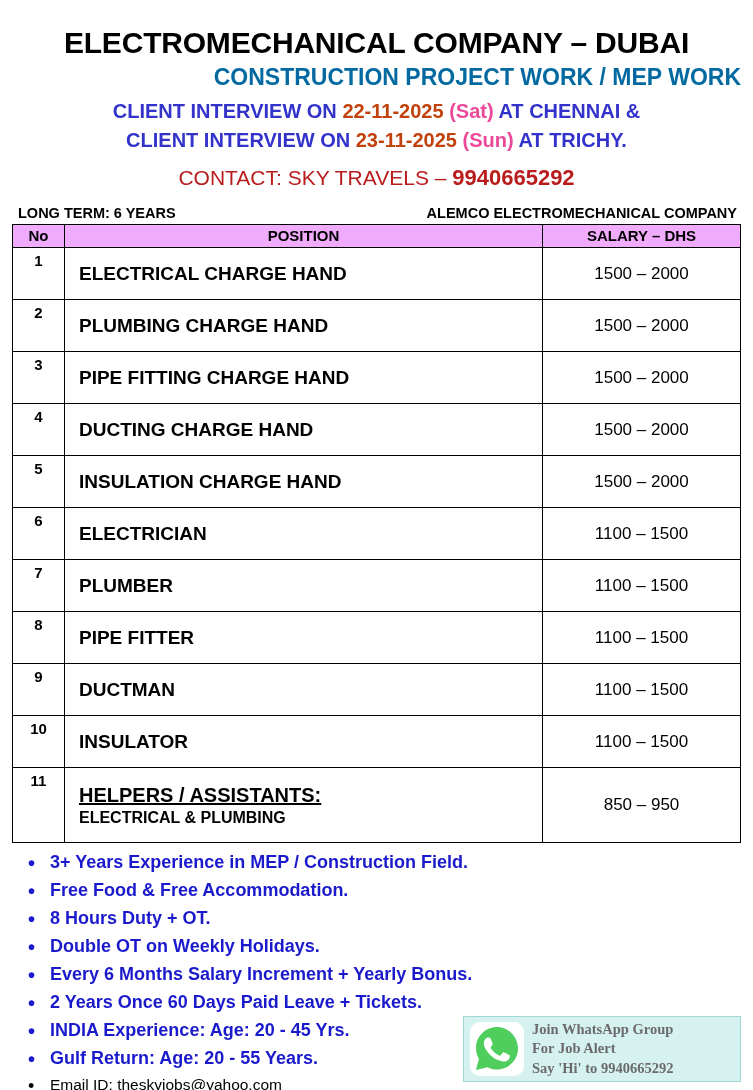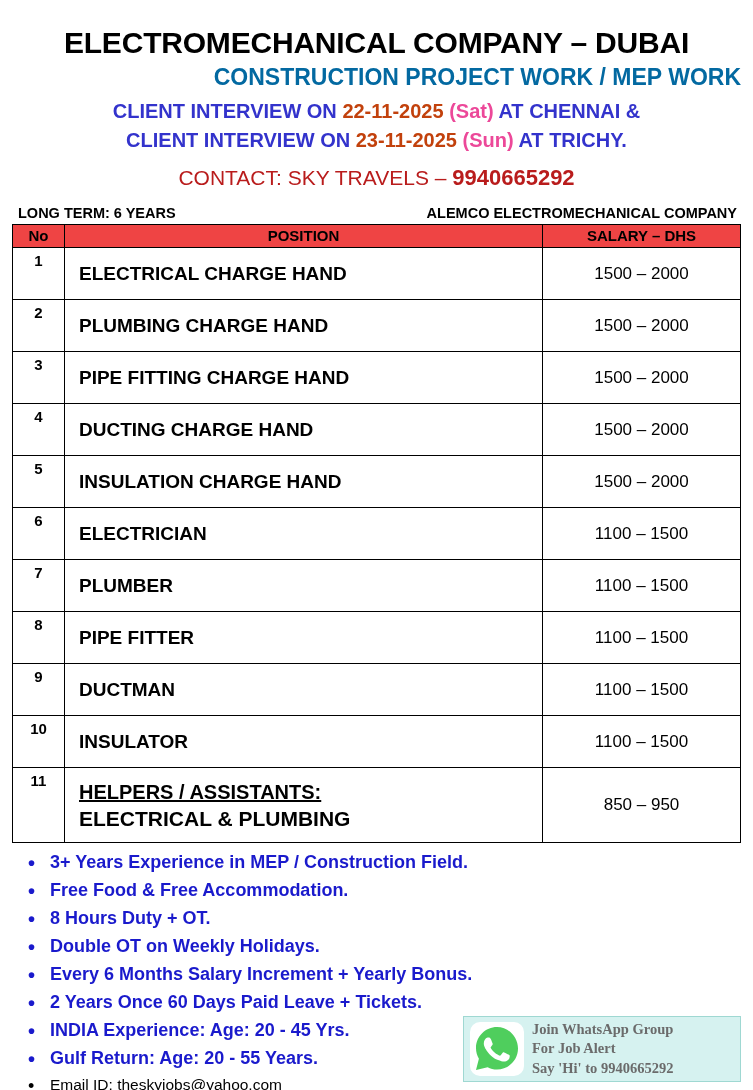--- a/index.html
+++ b/index.html
@@ -92,21 +92,21 @@
     table-layout: fixed;
   }
   table.jobs th, table.jobs td {
     border: 1.5px solid #000;
     padding: 0;
   }
   .col-no { width: 52px; }
   .col-pos { width: auto; }
   .col-sal { width: 198px; }
   thead th {
-    background: #ef4444;
+    background: #f0abfc;
     font-size: 15px;
     font-weight: bold;
     text-align: center;
     height: 22px;
     line-height: 22px;
   }
   thead th.no-h { font-size: 15px; }
   tbody td.no {
     text-align: center;
     vertical-align: top;
@@ -130,21 +130,21 @@
     background: #fff;
   }
   tbody tr.helpers td.no { height: 70px; }
   .helpers-line1 {
     font-size: 20px;
     font-weight: bold;
     text-decoration: underline;
     line-height: 1.3;
   }
   .helpers-line2 {
-    font-size: 21px;
+    font-size: 16px;
     font-weight: bold;
     line-height: 1.3;
   }
   
   ul.benefits {
     list-style: none;
     margin: 6px 0 0 0;
     padding: 0 0 0 14px;
   }
   ul.benefits li {

